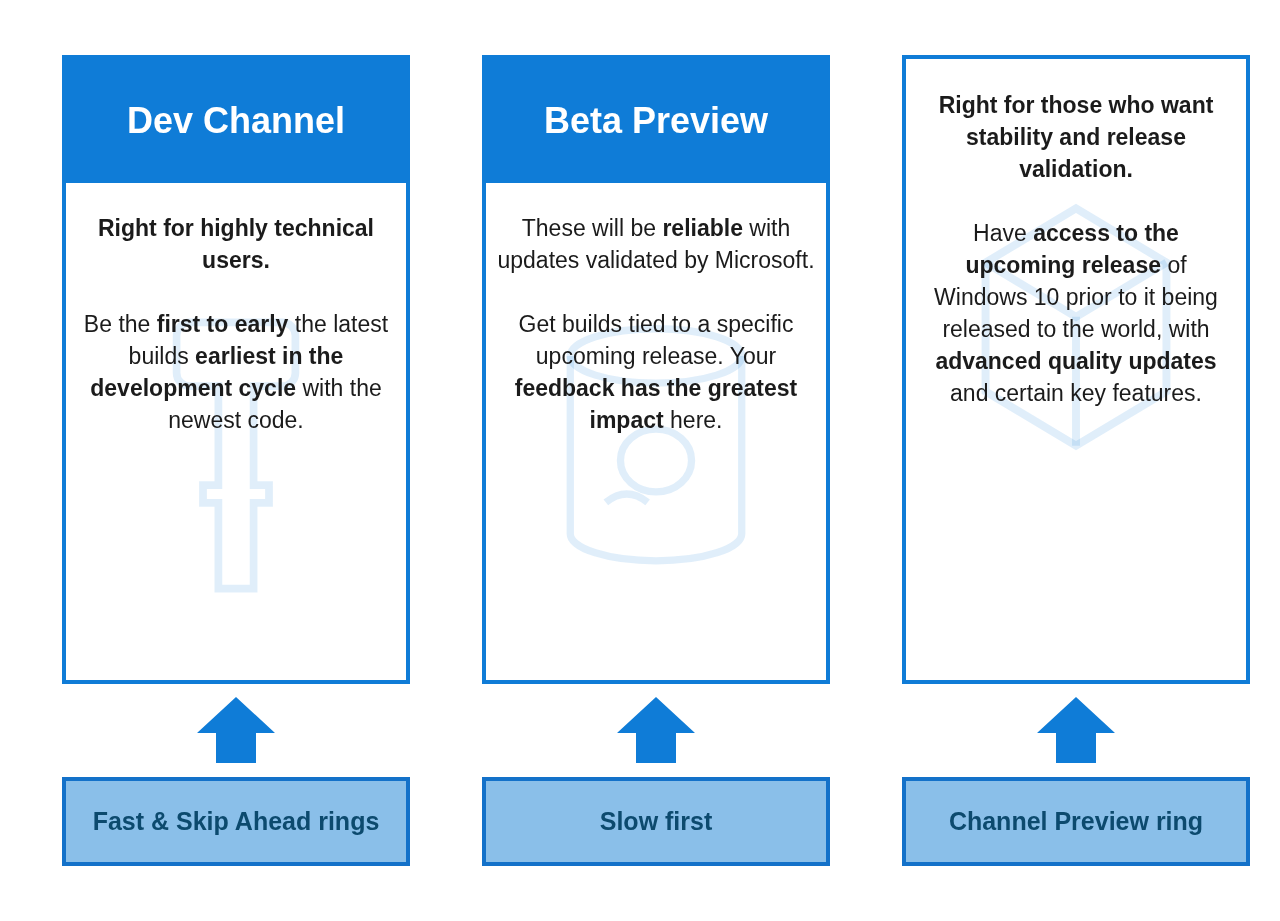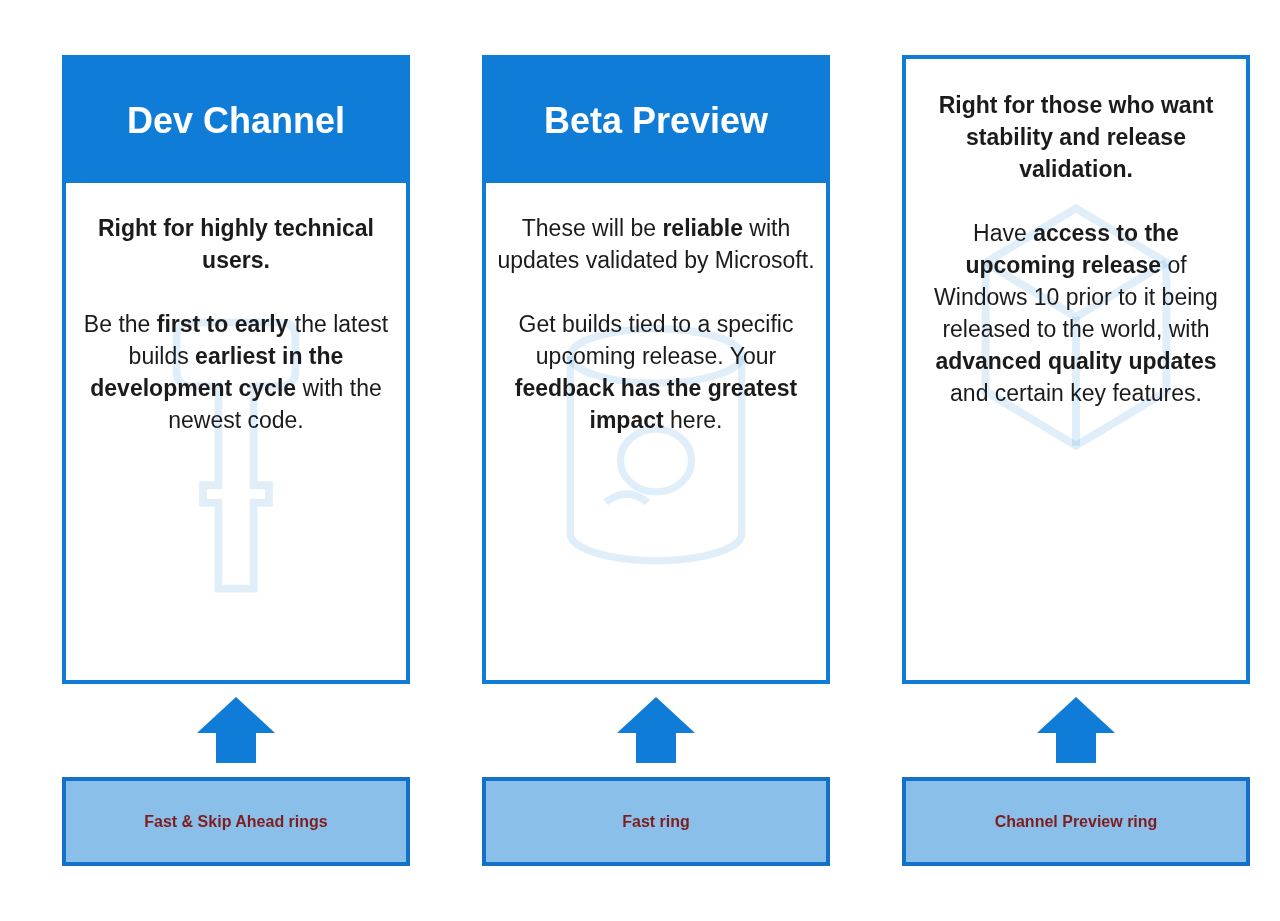--- a/index.html
+++ b/index.html
@@ -82,22 +82,22 @@
     margin-top: 14px;
     width: 100%;
     height: 89px;
     background: #8abfe9;
     border: 4px solid #1371c9;
     display: flex;
     align-items: center;
     justify-content: center;
   }
   .ring span {
-    color: #7f1d1d;
-    font-size: 16px;
+    color: #0c4a6e;
+    font-size: 25px;
     font-weight: bold;
     text-align: left;
   }
 </style>
 </head>
 <body>
 
 <div class="canvas">
   <div class="columns">
 
@@ -135,21 +135,21 @@
             <path d="M62 190 q20 -16 40 0"></path>
           </svg>
           <p class="para">These will be <b>reliable</b> with updates validated by Microsoft.</p>
           <p class="para">Get builds tied to a specific upcoming release. Your <b>feedback has the greatest impact</b> here.</p>
         </div>
       </section>
       <svg class="arrow" width="78" height="66" viewBox="0 0 78 66">
         <polygon points="39,0 78,36 59,36 59,66 19,66 19,36 0,36" fill="#0f7cd7"></polygon>
       </svg>
       <div class="ring">
-        <span>Fast ring</span>
+        <span>Slow first</span>
       </div>
     </div>
 
     <div class="column">
       <section class="card">
         <div class="card-body">
           <svg class="watermark" width="230" height="260" viewBox="0 0 200 230" fill="none" stroke="#0f7cd7" stroke-opacity="0.13" stroke-width="7">
             <polygon points="100,10 180,58 180,172 100,220 20,172 20,58"></polygon>
             <polyline points="20,58 100,106 180,58"></polyline>
             <line x1="100" y1="106" x2="100" y2="220"></line>

